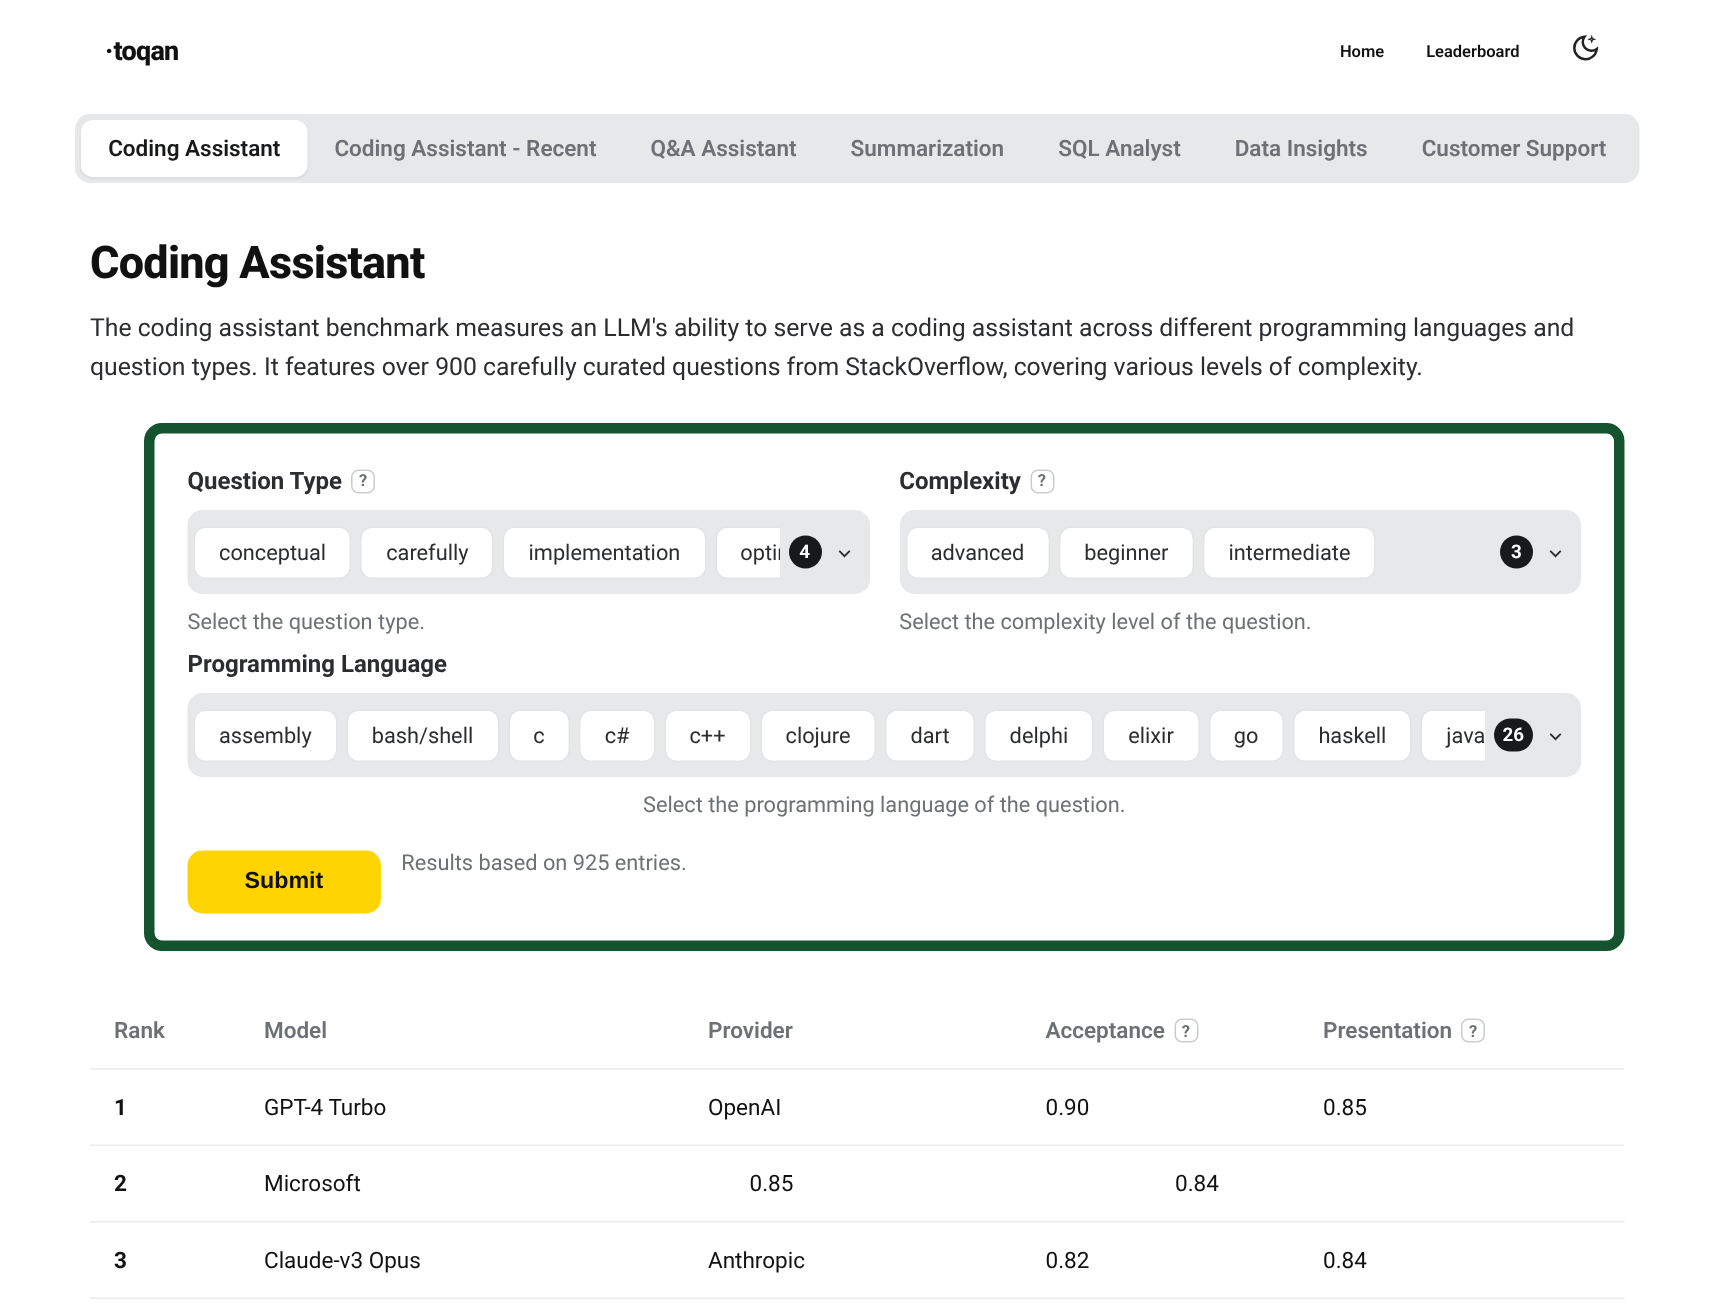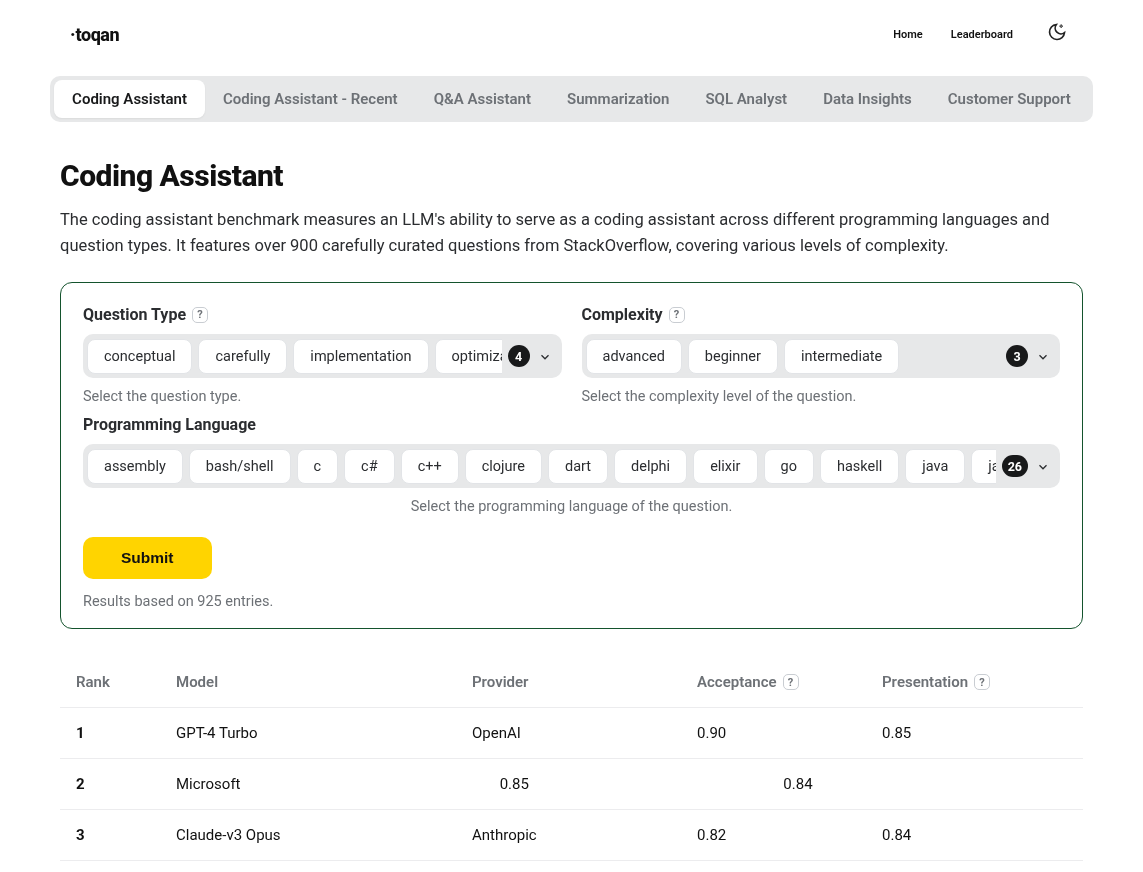--- a/index.html
+++ b/index.html
@@ -51,42 +51,43 @@
     }
     .tab.active { background: #fff; color: #18191a; box-shadow: 0 1px 2px rgba(0,0,0,0.06); }
 
     
     .content { padding: 36px 60px 0 60px; }
     h1 { font-size: 30px; font-weight: 800; letter-spacing: -0.5px; margin-bottom: 14px; }
     .desc { font-size: 16.5px; line-height: 1.55; color: #2b2d30; margin-bottom: 24px; }
 
     
     .panel {
-      border: 1px solid #14532d;
+      border: 7px solid #14532d;
       border-radius: 12px;
       padding: 22px 22px 18px 22px;
+      margin-left: 36px;
     }
     .filter-row { display: flex; gap: 20px; margin-bottom: 10px; }
     .filter-col { flex: 1; min-width: 0; }
     .filter-col.full { flex: 0 0 100%; text-align: center; }
     .filter-label-row { display: flex; align-items: center; gap: 6px; margin-bottom: 10px; }
     .filter-label { font-size: 16px; font-weight: 700; color: #2b2d30; }
     .help-badge {
       display: inline-flex; align-items: center; justify-content: center;
       width: 16px; height: 16px; border: 1px solid #c9cdd2; border-radius: 5px;
       font-size: 11px; color: #6d7176; font-weight: 700;
     }
 
     .chip-bar {
       display: flex;
       align-items: center;
       background: #e7e8e9;
       border-radius: 10px;
       padding: 4px;
-      height: 44px;
+      height: 56px;
       position: relative;
       overflow: hidden;
       gap: 6px;
     }
     .chip-scroll {
       display: flex;
       gap: 6px;
       overflow: hidden;
       flex: 1;
     }
@@ -116,21 +117,21 @@
       display: flex; align-items: center; justify-content: center;
       padding: 0 6px;
     }
     .chev-down { width: 14px; height: 14px; }
     .chev-down svg { width: 14px; height: 14px; stroke: #2b2d30; stroke-width: 2.2; fill: none; }
 
     .hint { font-size: 14.5px; color: #6d7176; margin-top: 10px; }
 
     .filter-lang-row { margin-top: 6px; }
 
-    .actions-row { margin-top: 22px; display: flex; flex-direction: column; gap: 14px; }
+    .actions-row { margin-top: 22px; display: flex; flex-direction: row; gap: 14px; }
     .submit-btn {
       background: #ffd400;
       color: #111;
       font-weight: 600;
       font-size: 15.5px;
       border: none;
       border-radius: 10px;
       padding: 12px 38px;
       cursor: pointer;
       width: fit-content;

